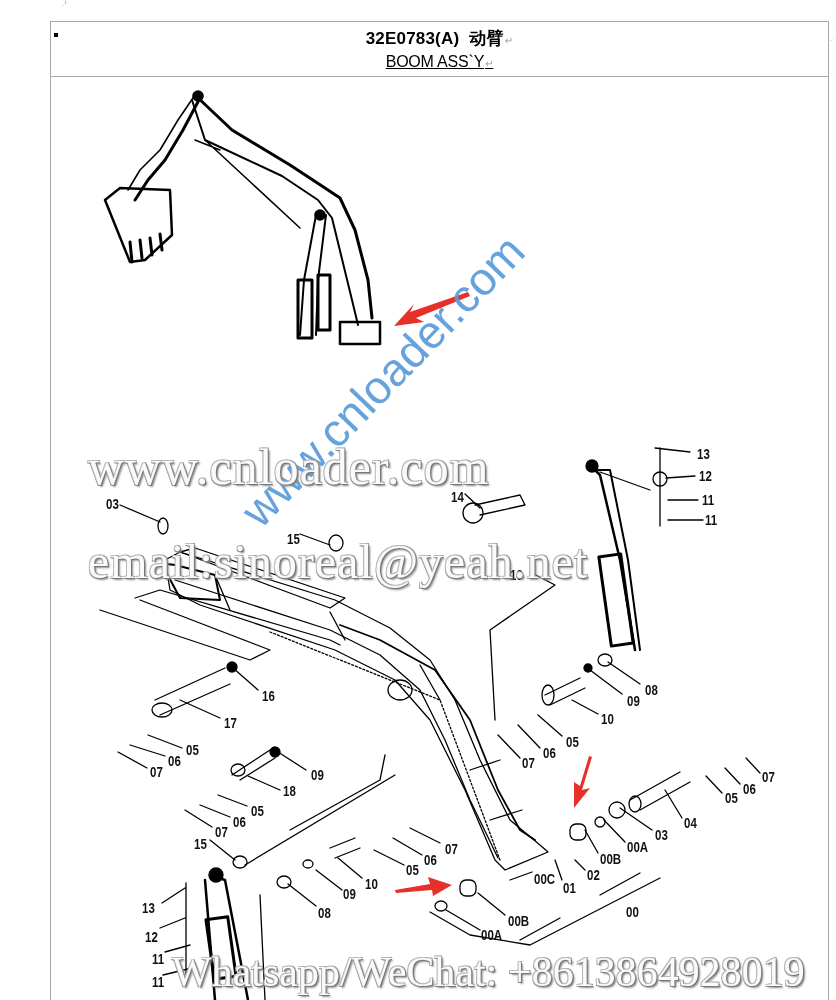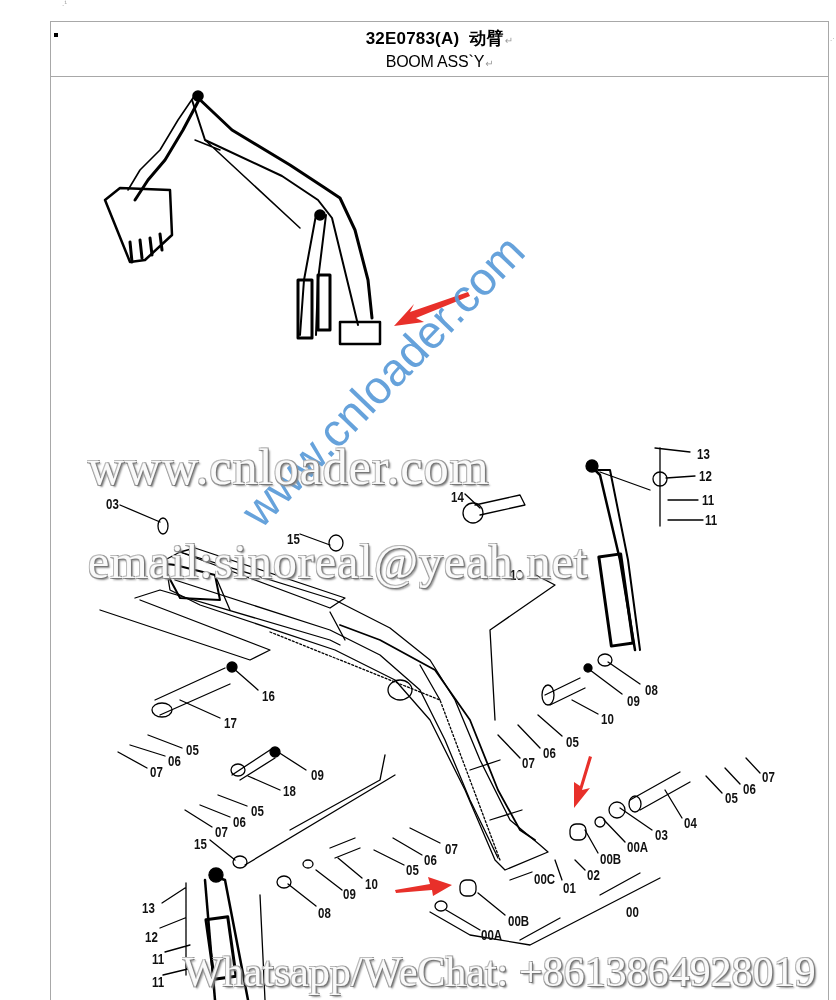--- a/index.html
+++ b/index.html
@@ -12,33 +12,33 @@
       position: absolute; left: 50px; top: 21px; width: 779px; height: 1000px;
       border-left: 1.5px solid #a8a8a8; border-right: 1.5px solid #a8a8a8; border-top: 1.5px solid #a8a8a8;
     }
     .header {
       position: absolute; left: 0; top: 0; width: 100%; height: 55px;
       border-bottom: 1.5px solid #a8a8a8; text-align: center;
     }
     .bullet { position: absolute; left: 3px; top: 11px; width: 4px; height: 4px; background: #000; }
     .title-line { position: absolute; left: 0; right: 0; top: 5px; font-size: 17px; font-weight: bold; letter-spacing: 0.2px; }
     .title-line .cn { margin-left: 10px; font-family: "DejaVu Sans", sans-serif; }
-    .sub-line { position: absolute; left: 0; right: 0; top: 31px; font-size: 16px; letter-spacing: -0.2px; }
+    .sub-line { position: absolute; left: 0; right: 0; top: 31px; font-size: 16px; letter-spacing: -0.2px; text-decoration: underline; }
     .ret { color: #999; font-size: 10px; font-weight: normal; margin-left: 1px; }
 
     svg.drawing { position: absolute; left: 0; top: 0; }
 
     .wm-serif {
       position: absolute; font-family: "Liberation Serif", serif; color: #fafafa;
       text-shadow: 1px 1px 0 #777, -1px -1px 0 #bbb, 1px -1px 0 #999, -1px 1px 0 #999, 2px 2px 2px #888;
       white-space: nowrap; letter-spacing: 1px;
     }
     .wm-1 { left: 88px; top: 438px; font-size: 50px; }
     .wm-2 { left: 88px; top: 505px; font-size: 48px; margin-top: 29px; }
-    .wm-3 { left: 172px; top: 948px; font-size: 42px; letter-spacing: 0px; margin-left: 11px; }
+    .wm-3 { left: 172px; top: 948px; font-size: 42px; letter-spacing: 0px; }
     .wm-blue {
       position: absolute; left: 230px; top: 500px; font-family: "Liberation Sans", sans-serif;
       font-size: 46px; color: #5a9bd8; white-space: nowrap; transform: rotate(-46deg); transform-origin: left top;
       opacity: 0.92;
     }
     .lbl { position: absolute; font-family: "Liberation Sans", sans-serif; font-size: 14px; font-weight: bold; transform: scaleX(0.82); transform-origin: left top; color: #111; }
   </style>
 </head>
 <body>
 

